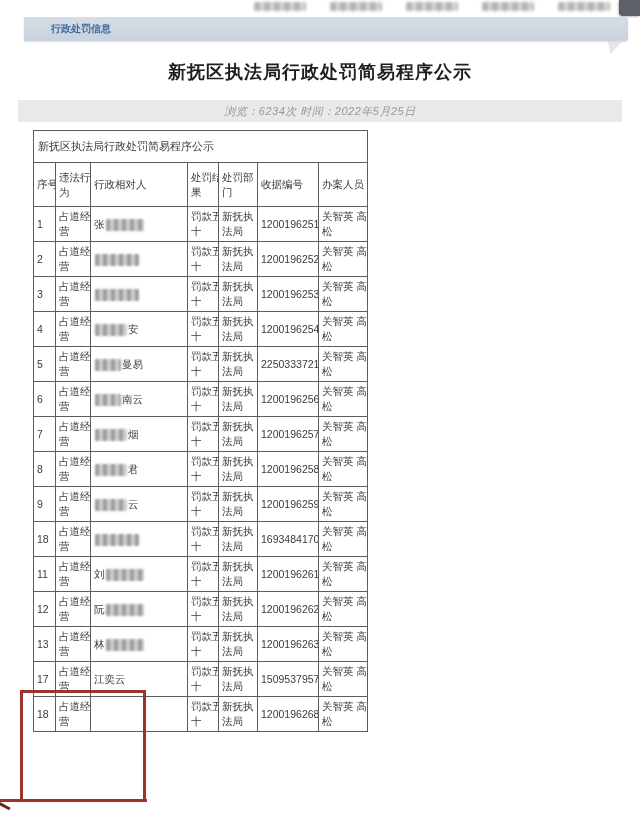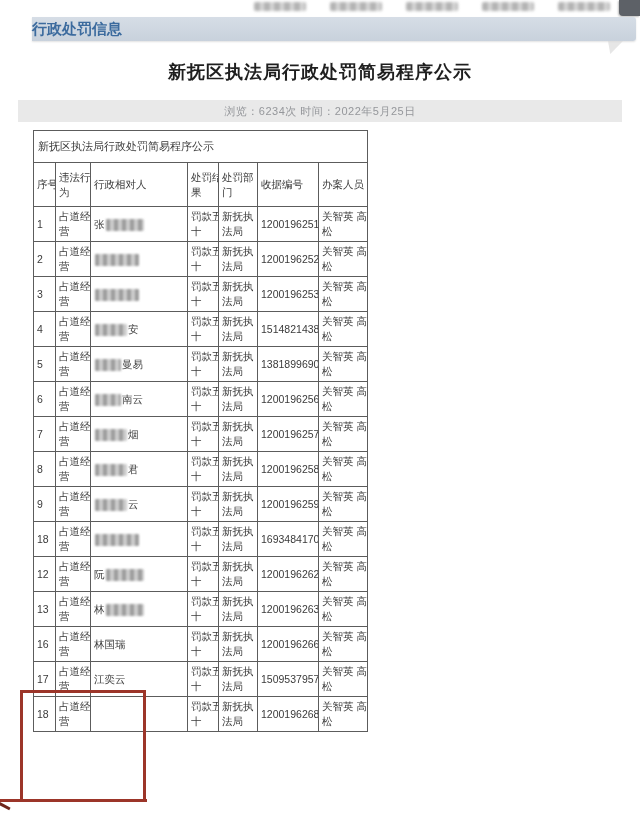--- a/index.html
+++ b/index.html
@@ -28,43 +28,43 @@
     filter: blur(1.6px); opacity: .75;
   }
   .corner-widget {
     position: absolute; top: 0; right: 0; width: 21px; height: 16px;
     background: #5d6167; border-radius: 0 0 0 4px;
     box-shadow: -1px 1px 2px rgba(0,0,0,.25);
   }
 
   
   .section-bar {
-    position: absolute; top: 17px; left: 32px; width: 604px; height: 24px;
+    position: absolute; top: 17px; left: 24px; width: 604px; height: 24px;
     background: linear-gradient(#d6dde6, #c8d1dc);
     border-radius: 0 3px 3px 0;
-    line-height: 24px; 
-    font-size: 15px; font-weight: bold; color: #3c6b9e;
+    line-height: 24px; padding-left: 27px;
+    font-size: 10px; font-weight: bold; color: #3c6b9e;
     box-shadow: 0 1px 2px rgba(0,0,0,.12);
   }
   .bar-fold {
     position: absolute; left: 608px; top: 41px; width: 15px; height: 13px;
     background: #d9d9d9; clip-path: polygon(0 0, 100% 0, 15% 100%);
     opacity: .65;
   }
 
   
   .article-title {
     position: absolute; top: 60px; left: 0; width: 640px;
     text-align: center; font-size: 18px; font-weight: bold; color: #1f1f1f;
     letter-spacing: 1px;
   }
   .meta-bar {
     position: absolute; top: 100px; left: 18px; width: 604px; height: 22px;
     background: #e9e9e9; line-height: 22px; text-align: center;
-    font-size: 11px; color: #95979b; letter-spacing: .5px;
+    font-size: 11px; color: #95979b; letter-spacing: .5px; font-style: italic;
   }
 
   
   table.penalty {
     position: absolute; top: 130px; left: 33px; width: 334px;
     border-collapse: collapse; table-layout: fixed;
   }
   table.penalty td, table.penalty th {
     border: 1px solid #5c5c5c;
     font-size: 10.5px; font-weight: normal; color: #3a3a3a;
@@ -196,34 +196,34 @@
         </tr>
         <tr class="data-row">
           <td>4</td>
           <td>占道经
 营</td>
           <td><span class="blur-blob blob-sfx1"></span><span>安</span></td>
           <td>罚款五
 十</td>
           <td>新抚执
 法局</td>
-          <td class="receipt-cell">1514821438</td>
+          <td class="receipt-cell">1200196254</td>
           <td>关智英 高
 松</td>
         </tr>
         <tr class="data-row">
           <td>5</td>
           <td>占道经
 营</td>
           <td><span class="blur-blob blob-sfx2"></span><span>曼易</span></td>
           <td>罚款五
 十</td>
           <td>新抚执
 法局</td>
-          <td class="receipt-cell">1381899690</td>
+          <td class="receipt-cell">2250333721</td>
           <td>关智英 高
 松</td>
         </tr>
         <tr class="data-row">
           <td>6</td>
           <td>占道经
 营</td>
           <td><span class="blur-blob blob-sfx2"></span><span>南云</span></td>
           <td>罚款五
 十</td>
@@ -279,20 +279,33 @@
           <td><span class="blur-blob blob-default"></span></td>
           <td>罚款五
 十</td>
           <td>新抚执
 法局</td>
           <td class="receipt-cell">1693484170</td>
           <td>关智英 高
 松</td>
         </tr>
         <tr class="data-row">
+          <td>11</td>
+          <td>占道经
+营</td>
+          <td><span>刘</span><span class="blur-blob blob-prefix"></span></td>
+          <td>罚款五
+十</td>
+          <td>新抚执
+法局</td>
+          <td class="receipt-cell">1200196261</td>
+          <td>关智英 高
+松</td>
+        </tr>
+        <tr class="data-row">
           <td>12</td>
           <td>占道经
 营</td>
           <td><span>阮</span><span class="blur-blob blob-prefix"></span></td>
           <td>罚款五
 十</td>
           <td>新抚执
 法局</td>
           <td class="receipt-cell">1200196262</td>
           <td>关智英 高
@@ -301,33 +314,20 @@
         <tr class="data-row">
           <td>13</td>
           <td>占道经
 营</td>
           <td><span>林</span><span class="blur-blob blob-prefix"></span></td>
           <td>罚款五
 十</td>
           <td>新抚执
 法局</td>
           <td class="receipt-cell">1200196263</td>
-          <td>关智英 高
-松</td>
-        </tr>
-        <tr class="data-row">
-          <td>16</td>
-          <td>占道经
-营</td>
-          <td>林国瑞</td>
-          <td>罚款五
-十</td>
-          <td>新抚执
-法局</td>
-          <td class="receipt-cell">1200196266</td>
           <td>关智英 高
 松</td>
         </tr>
         <tr class="data-row">
           <td>17</td>
           <td>占道经
 营</td>
           <td>江奕云</td>
           <td>罚款五
 十</td>

